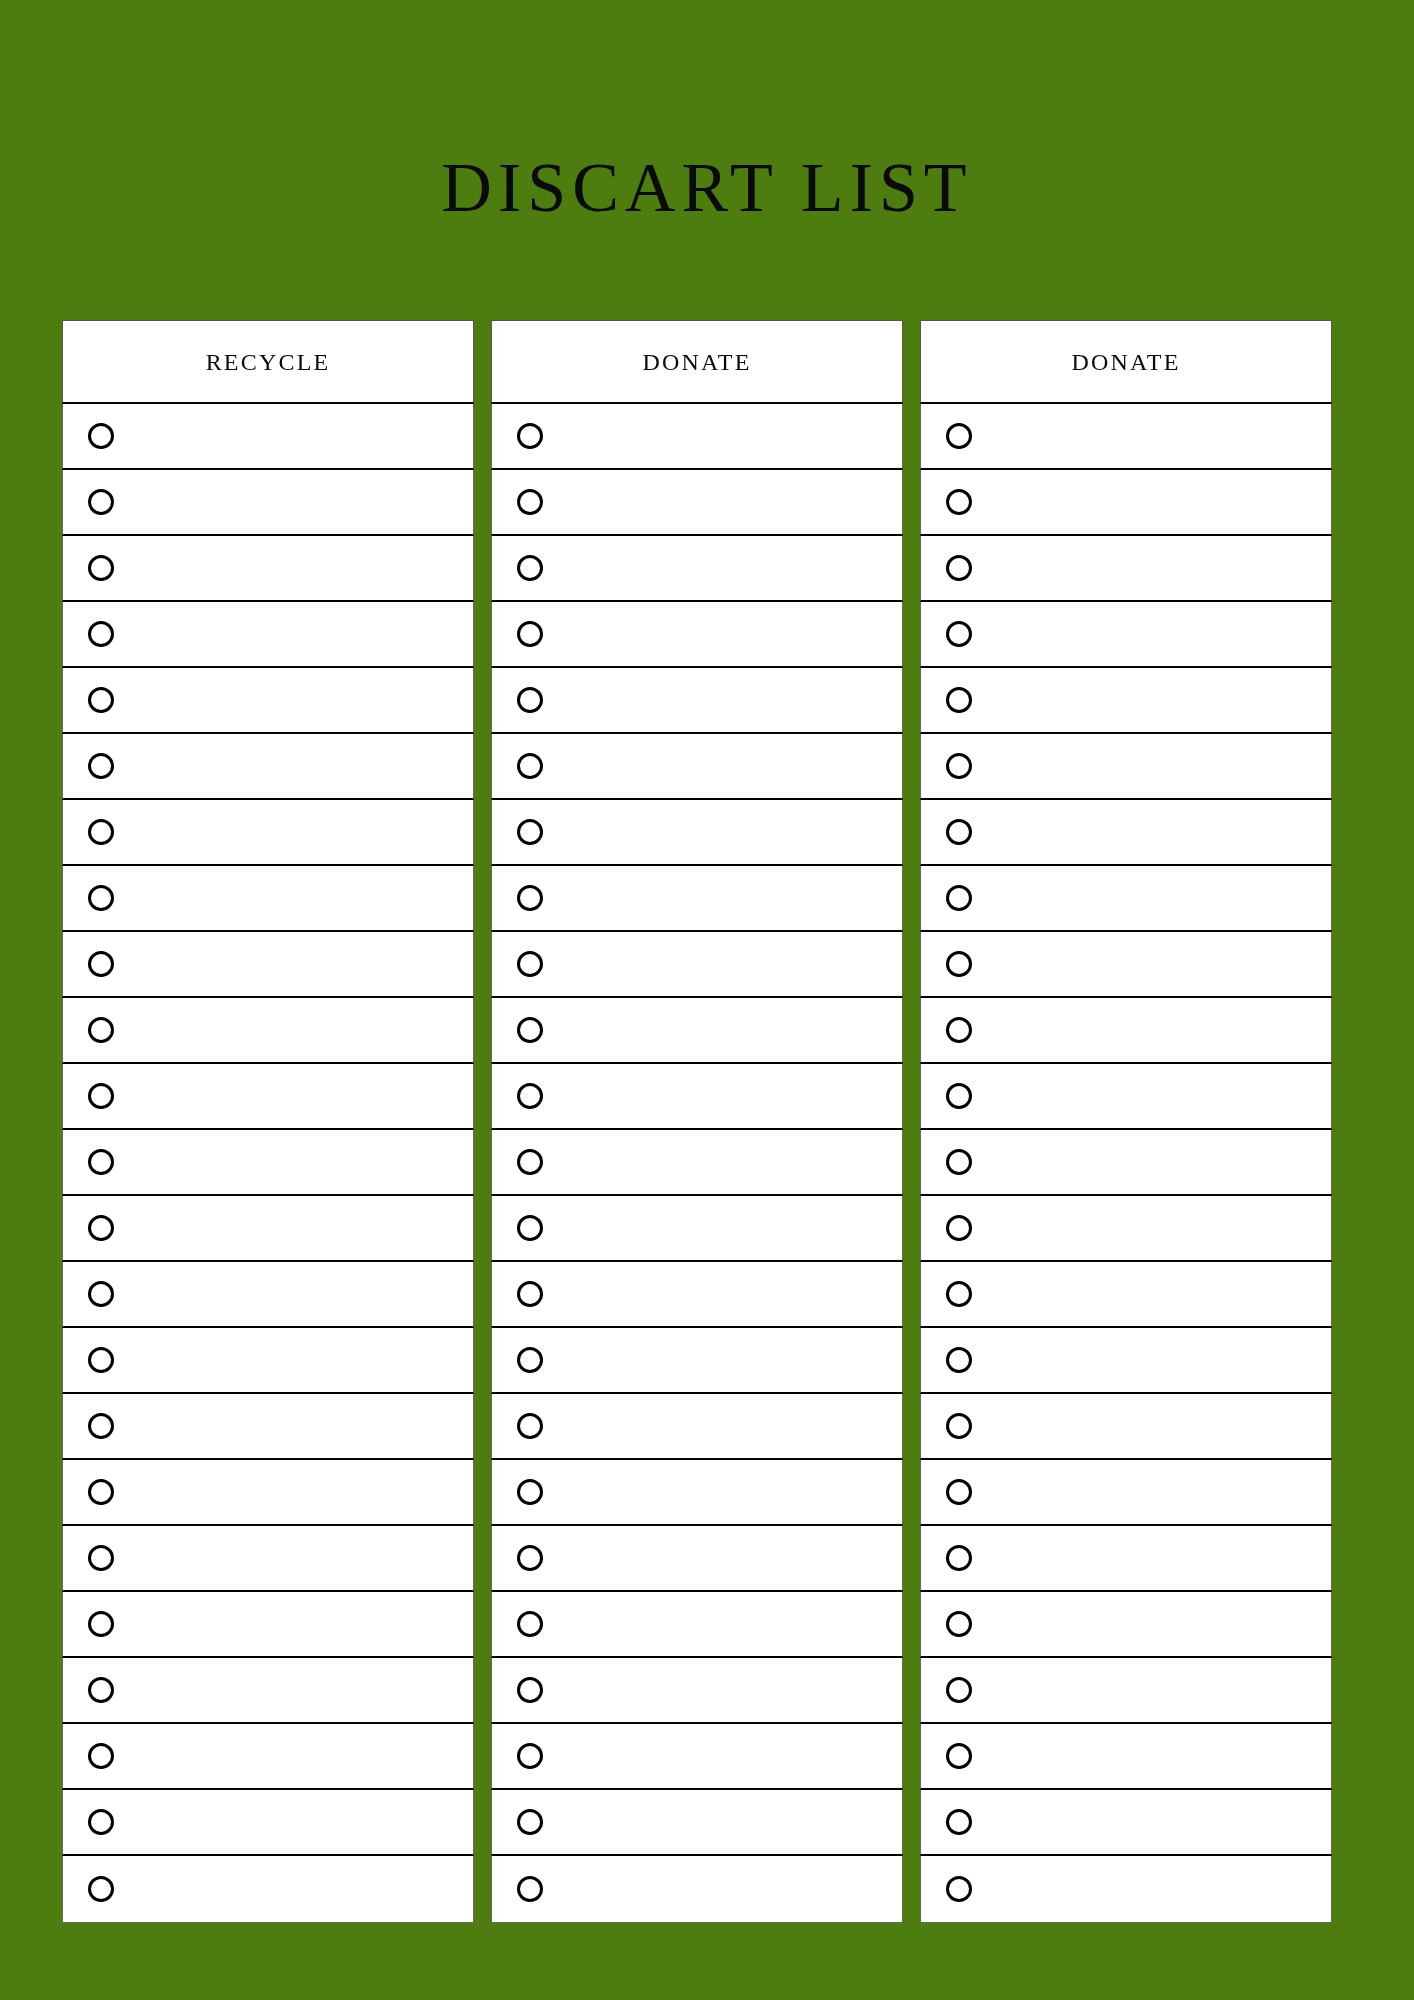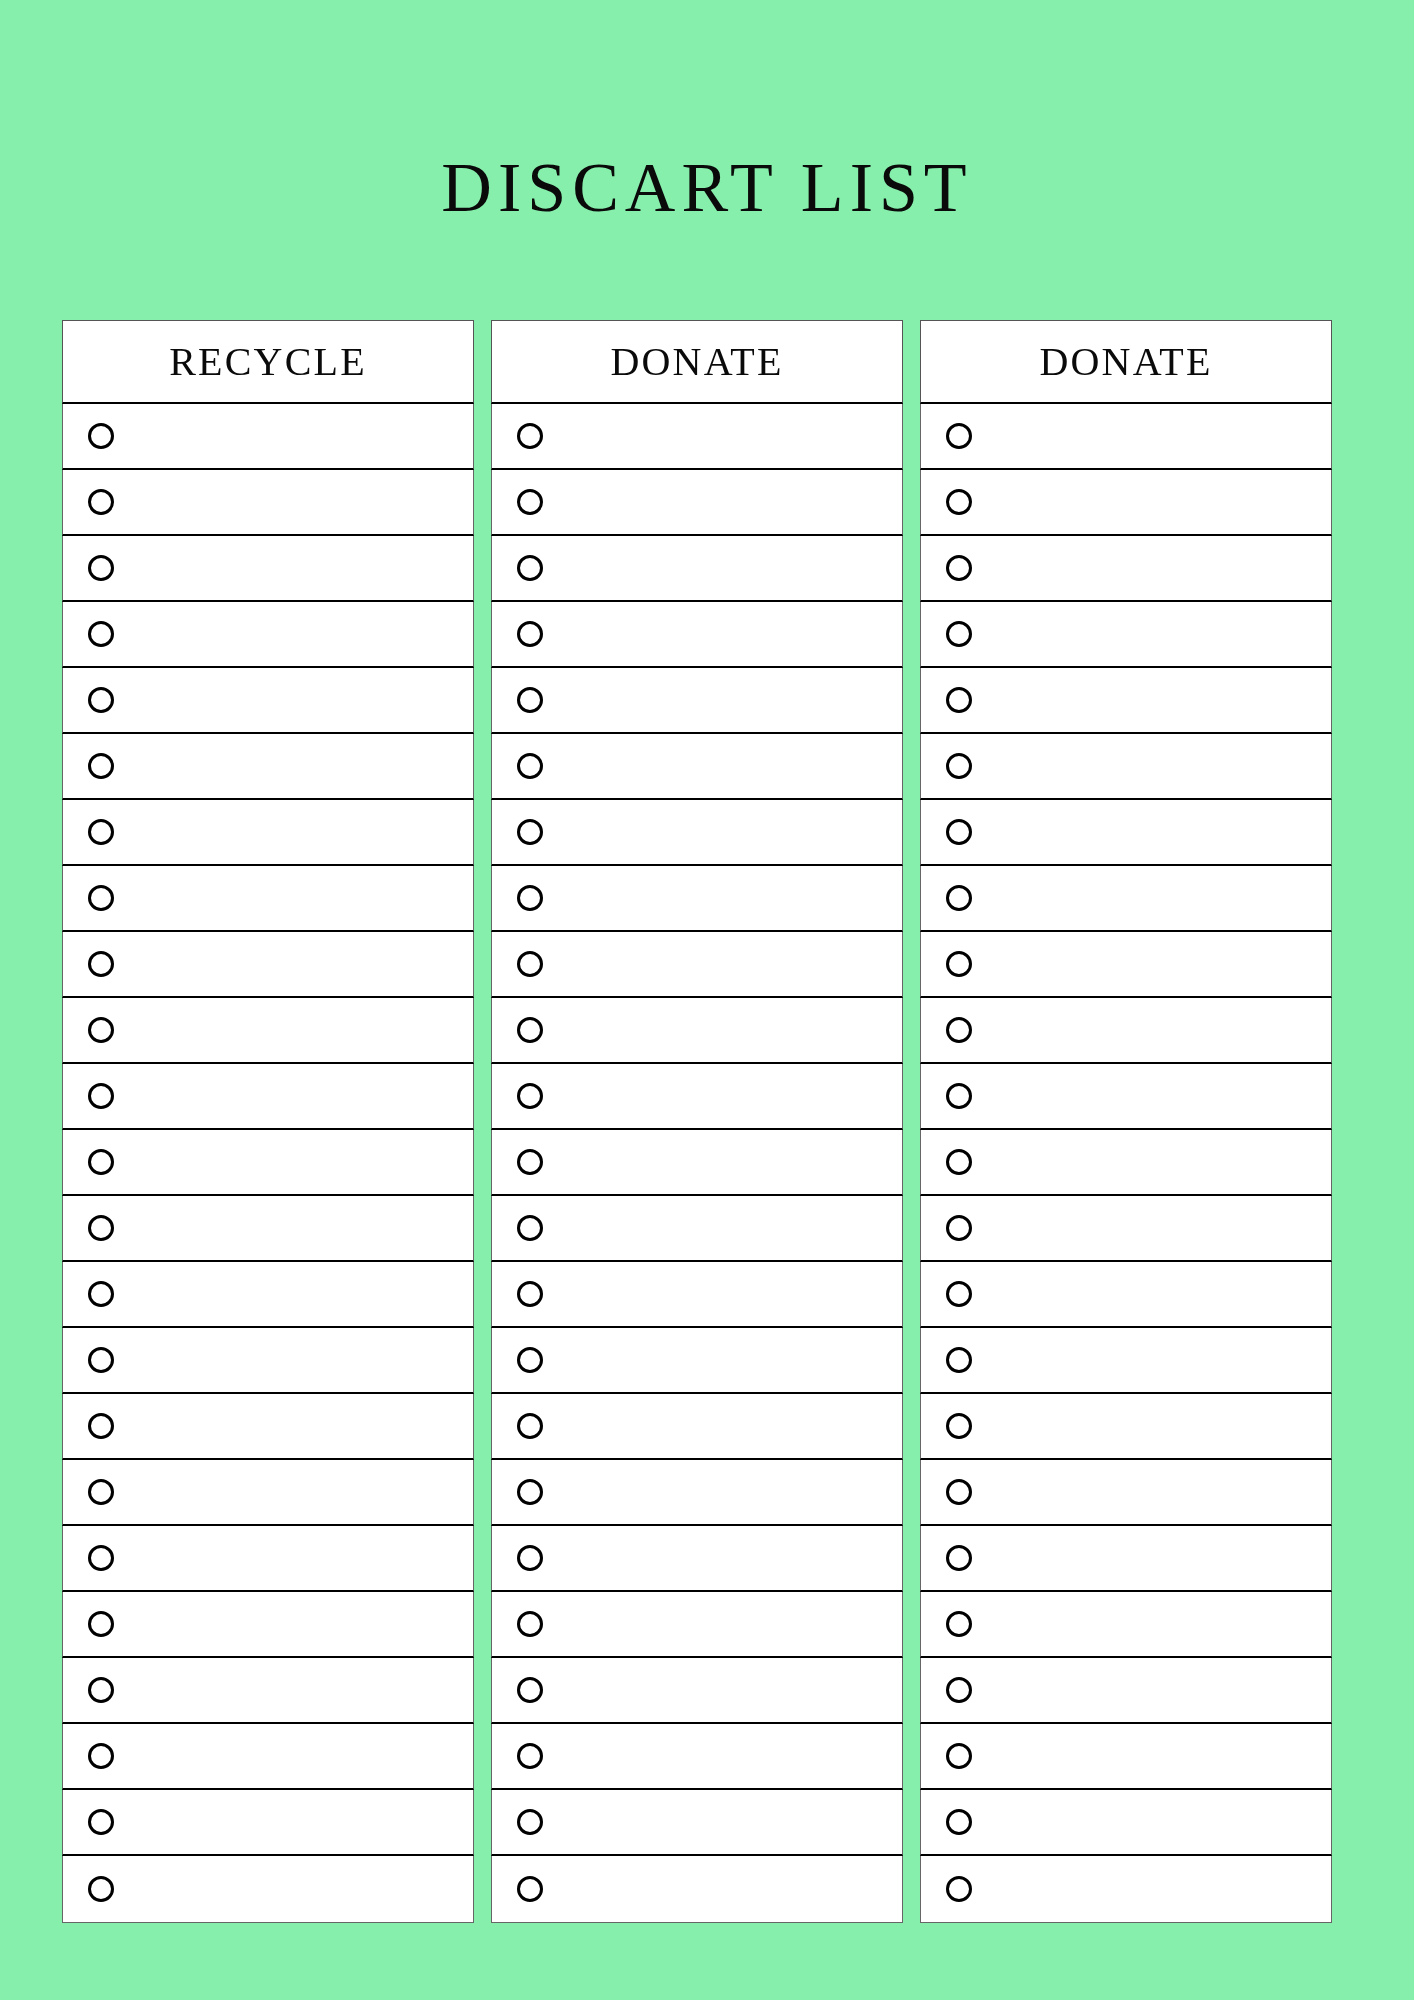--- a/index.html
+++ b/index.html
@@ -15,21 +15,21 @@
     font-family: "Liberation Serif", "DejaVu Serif", serif;
     color: #000000;
     overflow: hidden;
   }
 
   .page {
     position: absolute;
     inset: 0;
     width: 1414px;
     height: 2000px;
-    background: #86efac;
+    background: #4d7c0f;
   }
 
   
   .page-title {
     position: absolute;
     left: 0;
     top: 96px;
     width: 1414px;
     text-align: center;
     font-family: "Liberation Serif", "DejaVu Serif", serif;
@@ -66,21 +66,21 @@
     border: 1px solid #555555;
     border-bottom: 2px solid #000000;
     display: flex;
     align-items: center;
     justify-content: center;
     background: #ffffff;
   }
 
   .col-header-label {
     font-family: "Liberation Serif", "DejaVu Serif", serif;
-    font-size: 40px;
+    font-size: 24px;
     line-height: 32px;
     font-weight: 400;
     letter-spacing: 2.2px;
     color: #0a0a0a;
     white-space: nowrap;
   }
 
   
   .rows {
     display: flex;

